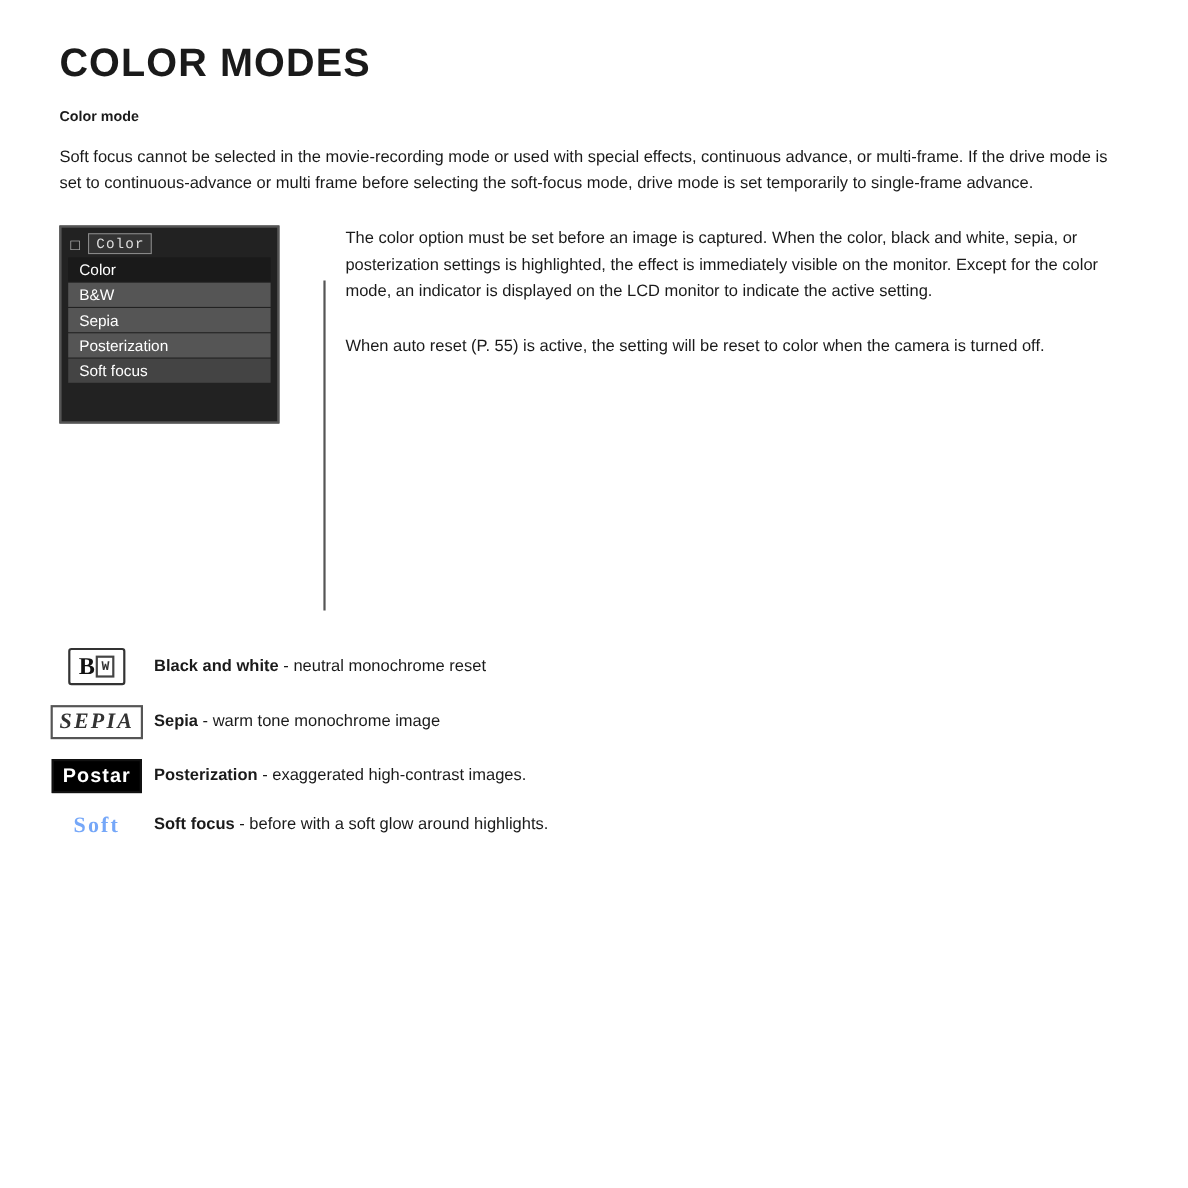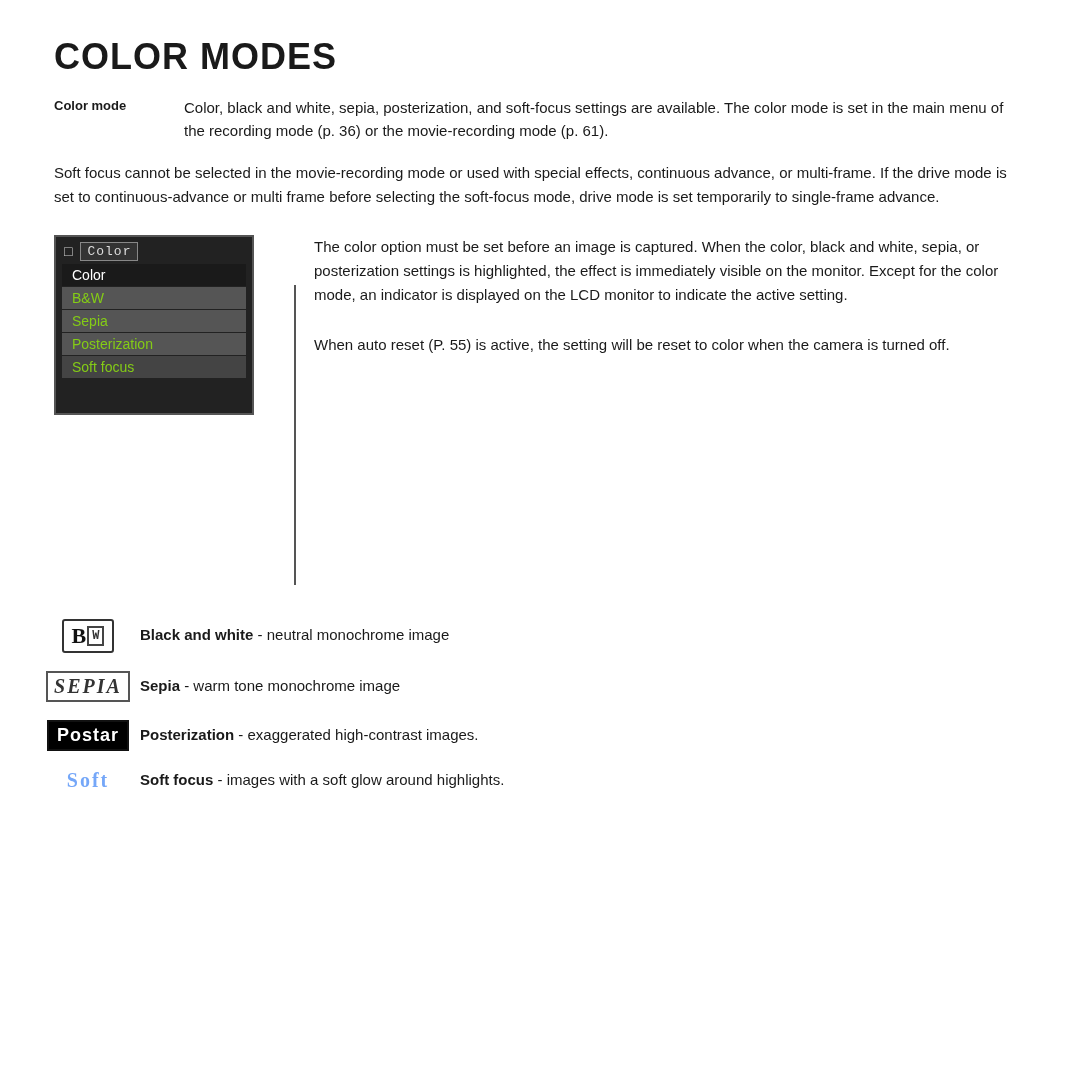--- a/index.html
+++ b/index.html
@@ -80,21 +80,21 @@
       font-size: 13px;
       font-family: 'Courier New', monospace;
       letter-spacing: 1px;
       border: 1px solid #888;
       padding: 1px 6px;
       background: #333;
     }
     .menu-item {
       padding: 3px 10px;
       font-size: 14px;
-      color: #84cc16;
+      color: #ffffff;
       margin: 1px 6px;
       background: #555;
       cursor: pointer;
     }
     .menu-item.active {
       background: #1a1a1a;
       color: #fff;
     }
     .menu-item.soft-focus {
       background: #444;
@@ -229,21 +229,20 @@
     }
   </style>
 </head>
 <body>
 
 <div class="page">
   <h1>COLOR MODES</h1>
 
   <div class="intro-section">
     <div class="color-mode-label">Color mode</div>
-    <div class="intro-text">Color, black and white, sepia, posterization, and soft-focus settings are available. The color mode is set in the main menu of the recording mode (p. 36) or the movie-recording mode (p. 61).</div>
   </div>
 
   <div class="body-text">Soft focus cannot be selected in the movie-recording mode or used with special effects, continuous advance, or multi-frame. If the drive mode is set to continuous-advance or multi frame before selecting the soft-focus mode, drive mode is set temporarily to single-frame advance.</div>
 
   <div class="middle-section">
     <div class="screen-connector">
       <div class="screen-wrap">
         <div class="camera-screen">
           <div class="camera-top-bar">
             <span class="camera-icon">□</span>
@@ -269,21 +268,21 @@
   <div class="icons-section">
 
     <div class="icon-row">
       <div class="icon-img">
         <div class="bw-icon">
           <span class="b-letter">B</span>
           <span class="w-box">W</span>
         </div>
       </div>
       <div class="icon-text">
-        <strong>Black and white</strong><span> - neutral monochrome image</span>
+        <strong>Black and white</strong><span> - neutral monochrome reset</span>
       </div>
     </div>
 
     <div class="icon-row">
       <div class="icon-img">
         <span class="sepia-icon">SEPIA</span>
       </div>
       <div class="icon-text">
         <strong>Sepia</strong><span> - warm tone monochrome image</span>
       </div>
@@ -296,20 +295,20 @@
       <div class="icon-text">
         <strong>Posterization</strong><span> - exaggerated high-contrast images.</span>
       </div>
     </div>
 
     <div class="icon-row">
       <div class="icon-img">
         <span class="soft-icon">Soft</span>
       </div>
       <div class="icon-text">
-        <strong>Soft focus</strong><span> - images with a soft glow around highlights.</span>
+        <strong>Soft focus</strong><span> - before with a soft glow around highlights.</span>
       </div>
     </div>
   </div>
 
   <div style="flex:1;"></div>
 
 </div>
 
 </body></html>

